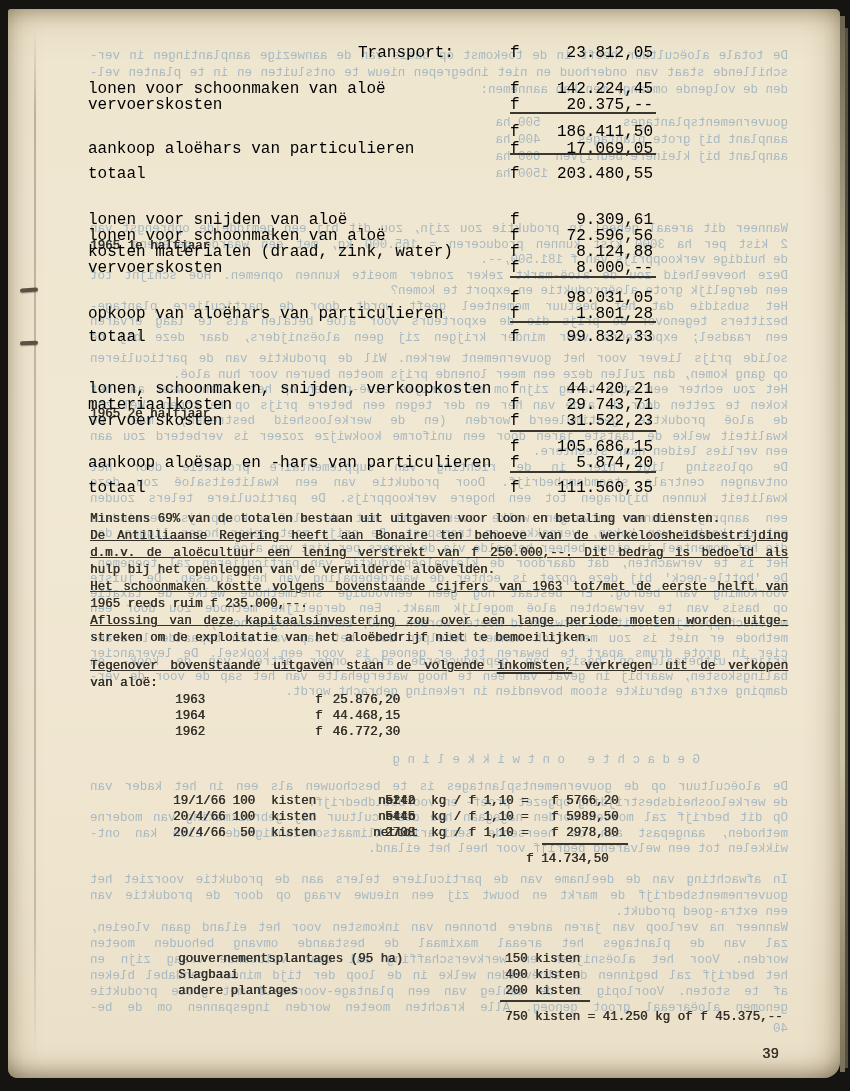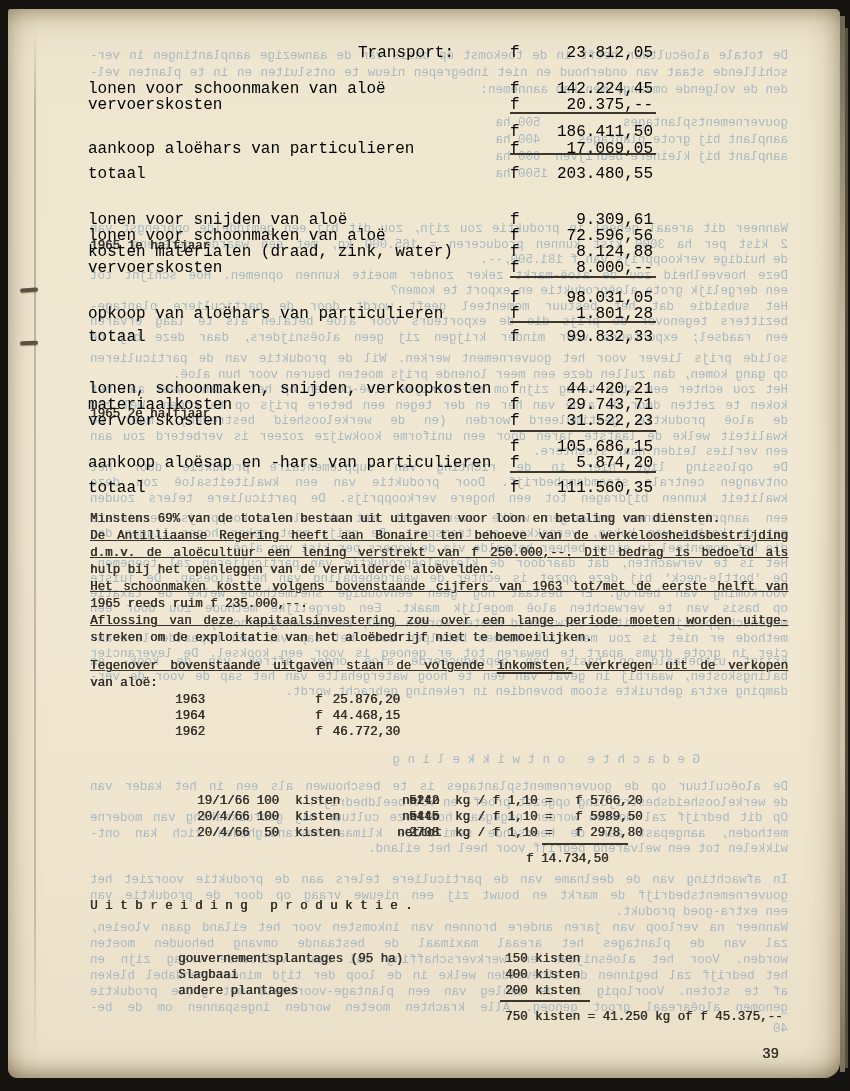--- a/index.html
+++ b/index.html
@@ -43,21 +43,21 @@
   .jl { white-space:normal; text-align:justify; text-align-last:justify;text-decoration:underline; }
   .u  { text-decoration:underline; text-underline-offset:3px; text-decoration-thickness:1.5px; }
 
   
   .yrow { position:absolute; left:90px; width:320px; height:14px; }
   .yrow .yy { position:absolute; left:85px; }
   .yrow .yf { position:absolute; left:225px; }
   .yrow .ya { position:absolute; left:230px; width:80px; text-align:right; }
 
   
-  .rrow { position:absolute; left:197px; width:480px; height:14px; }
+  .rrow { position:absolute; left:173px; width:480px; height:14px; }
   .rrow span { position:absolute; }
   .rd { left:0; }
   .rq { left:45px; width:37px; text-align:right; }
   .ru { left:98px; }
   .rn { left:165px;margin-left:40px; }
   .rk { left:205px; width:44px; text-align:center; }
   .rt { left:258px; }
   .ra { left:378px; }
 
   
@@ -312,21 +312,20 @@
     <span class="t rq">50</span>
     <span class="t ru">kisten</span>
     <span class="t rn" style="left:160px">nettot</span>
     <span class="t rk">2708</span>
     <span class="t rt">kg / f 1,10 =</span>
     <span class="t ra">f 2978,80</span>
   </div>
   <div class="rule" style="top:843px; left:542px; width:86px"></div>
   <div class="t" style="top:852px; left:526px">f 14.734,50</div>
 
-  <div class="t sp" style="top:899px; left:90px">Uitbreiding produktie.</div>
   <div class="prow" style="top:952px">
     <span class="t plb">gouvernementsplantages (95 ha)</span>
     <span class="t pqt">150 kisten</span>
   </div>
   <div class="prow" style="top:968px">
     <span class="t plb">Slagbaai</span>
     <span class="t pqt">400 kisten</span>
   </div>
   <div class="prow" style="top:984px">
     <span class="t plb">andere plantages</span>

